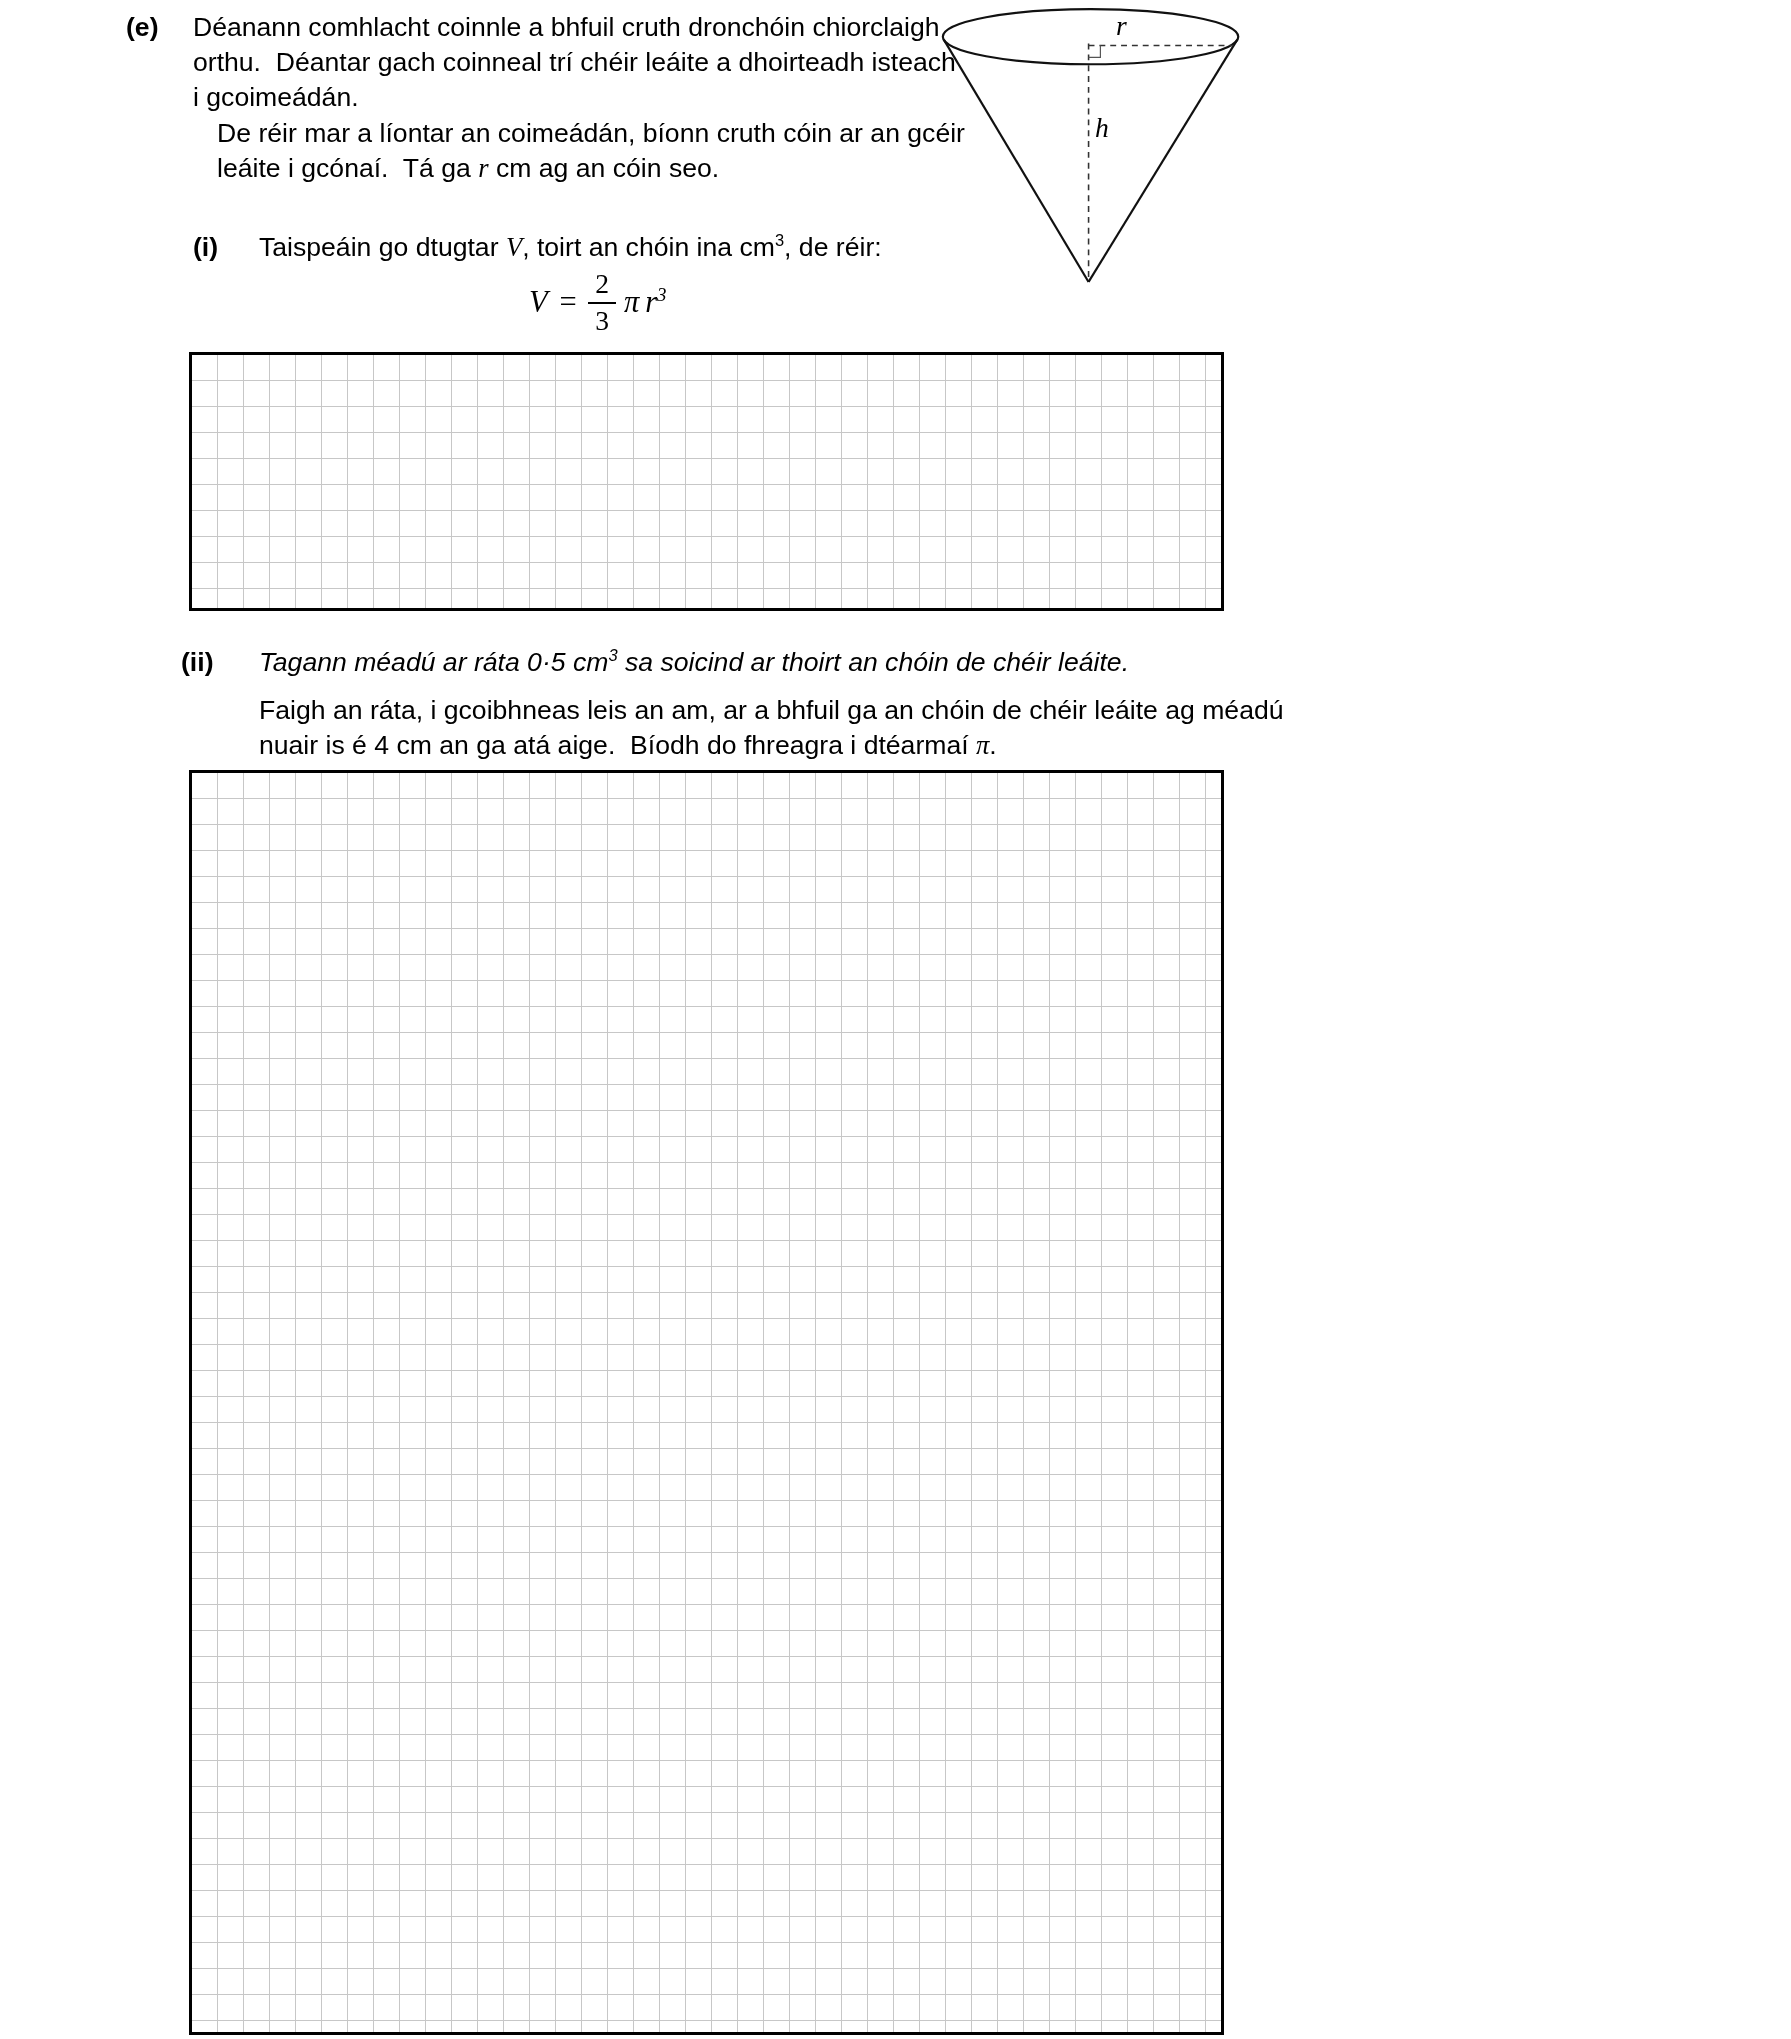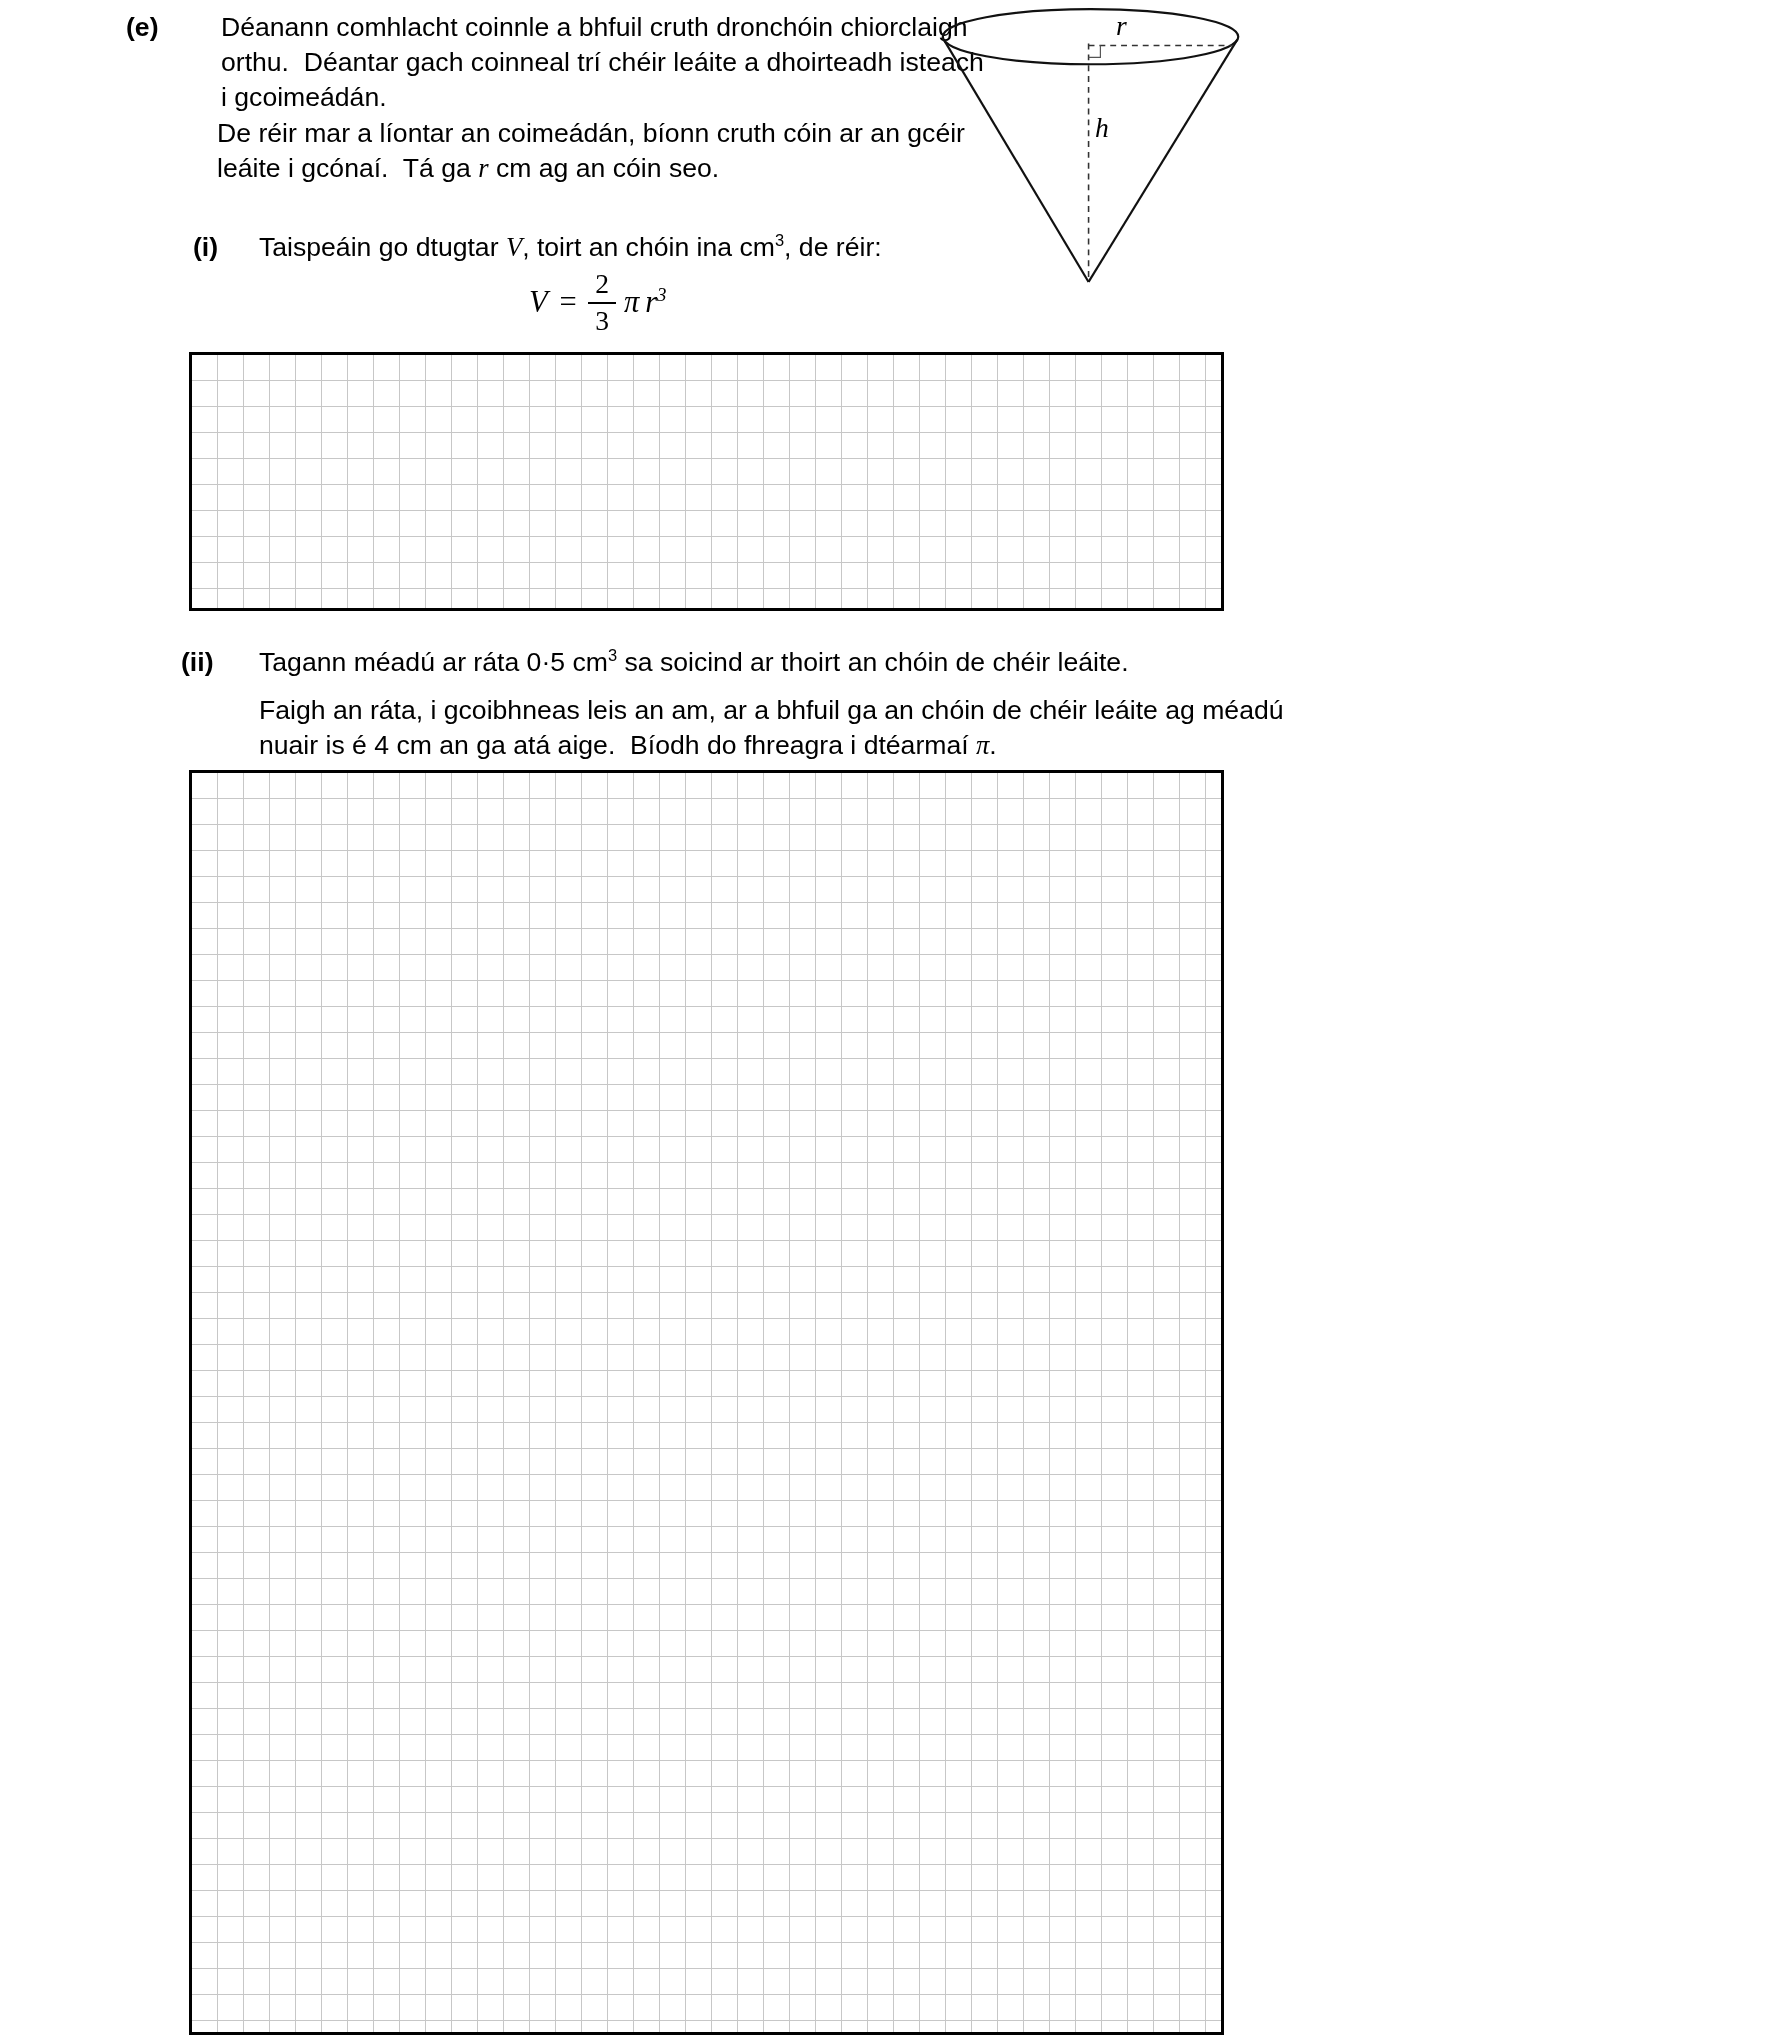--- a/index.html
+++ b/index.html
@@ -90,21 +90,21 @@
   #cone .lbl-r { left: 185px; top: 7.9px; }
   #cone .lbl-h { left: 164px; top: 110px; }
 </style>
 </head>
 <body>
 
 <div id="page">
 
   <div class="abs t bold" style="left:126px; top:9.9px;">(e)</div>
 
-  <div class="abs t" style="left:193px; top:9.9px;margin-left:28px;">
+  <div class="abs t" style="left:193px; top:9.9px;">
     <div class="line">Déanann comhlacht coinnle a bhfuil cruth dronchóin chiorclaigh</div>
     <div class="line">orthu.  Déantar gach coinneal trí chéir leáite a dhoirteadh isteach</div>
     <div class="line">i gcoimeádán.</div>
   </div>
 
   <div class="abs t" style="left:193px; top:116px;margin-left:24px;">
     <div class="line">De réir mar a líontar an coimeádán, bíonn cruth cóin ar an gcéir</div>
     <div class="line"><span>leáite i gcónaí.  Tá ga </span><span class="mvar">r</span><span> cm ag an cóin seo.</span></div>
   </div>
 
@@ -131,21 +131,21 @@
       <span class="num">2</span>
       <span class="den">3</span>
     </span>
     <span class="mvar pi">π</span>
     <span class="mvar rterm"><span>r</span><sup class="s3">3</sup></span>
   </div>
 
   <div id="grid1" class="grid-box"></div>
 
   <div class="abs t bold" style="left:181px; top:645px;">(ii)</div>
-  <div class="abs t line" style="left:259px; top:645px;"><span>Tagann méadú ar ráta 0·5 cm</span><sup class="s3">3</sup><span> sa soicind ar thoirt an chóin de chéir leáite.</span></div>
+  <div class="abs t line" style="left:259px; top:645px;font-style:italic;"><span>Tagann méadú ar ráta 0·5 cm</span><sup class="s3">3</sup><span> sa soicind ar thoirt an chóin de chéir leáite.</span></div>
 
   <div class="abs t" style="left:259px; top:693px;">
     <div class="line">Faigh an ráta, i gcoibhneas leis an am, ar a bhfuil ga an chóin de chéir leáite ag méadú</div>
     <div class="line"><span>nuair is é 4 cm an ga atá aige.  Bíodh do fhreagra i dtéarmaí </span><span class="mvar">π</span><span>.</span></div>
   </div>
 
   <div id="grid2" class="grid-box"></div>
 
 </div>
 

